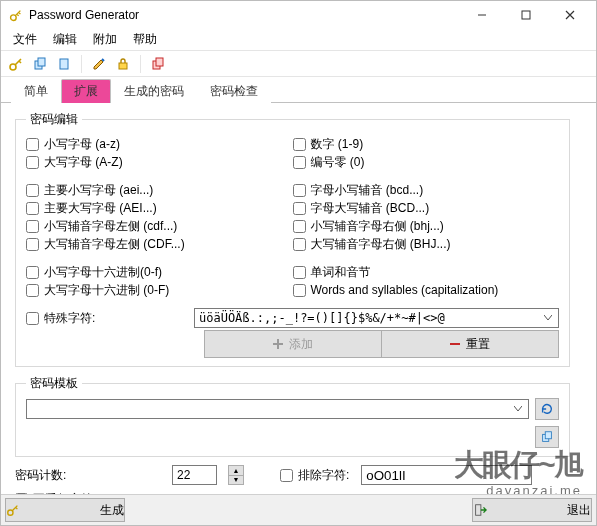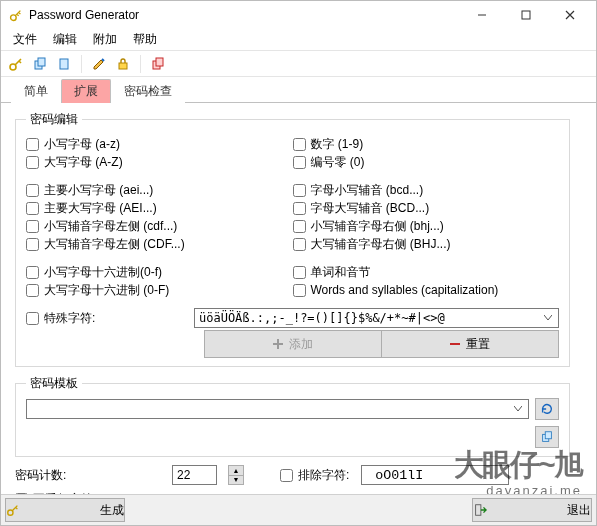--- a/index.html
+++ b/index.html
@@ -35,21 +35,21 @@
   .tabs {
     display:flex; align-items:flex-end; padding:0 10px; height:24px;
     border-bottom:1px solid #c0c0c0; margin-top:2px;
   }
   .tab {
     padding:3px 12px; border:1px solid transparent;
     border-bottom:none; position:relative; top:1px;
     cursor:pointer; color:#333; background:#fff;
   }
   .tab.active {
-    border-color:#c0c0c0; background:#fca5a5;
+    border-color:#c0c0c0; background:#ec4899;
     border-top-left-radius:2px; border-top-right-radius:2px;margin-top:10px;
   }
   .tab-content {
     padding:8px 14px 10px 14px;
   }
   fieldset.group {
     border:1px solid #d9d9d9; margin:0 12px 8px 0;
     padding:6px 10px 8px 10px;
   }
   fieldset.group > legend { padding:0 4px; }
@@ -105,22 +105,22 @@
   .spinner {
     width:16px; height:20px; display:flex; flex-direction:column;
     border:1px solid #adadad; margin-left:-1px;
   }
   .spinner div {
     flex:1; display:flex; align-items:center; justify-content:center;
     font-size:7px; background:#e1e1e1; cursor:pointer;
   }
   .spinner div:first-child { border-bottom:1px solid #adadad; }
   .exclude-input {
-    height:20px; border:1px solid #7a7a7a; padding:0 13px;
-    font-family:Liberation Mono, monospace; width:148px;
+    height:20px; border:1px solid #7a7a7a; padding:0 4px;
+    font-family:Liberation Sans, sans-serif; width:171px;
   }
   .bottom-bar {
     position:absolute; left:0; right:0; bottom:0;
     display:flex; border-top:1px solid #d0d0d0; background:#f0f0f0;
   }
   .bottom-btn {
     width:120px; height:24px; border:1px solid #adadad; margin:3px 4px;
     background:#e1e1e1; display:flex; align-items:center;
     justify-content:space-between; gap:6px; cursor:pointer;
   }
@@ -205,20 +205,21 @@
     <svg viewBox="0 0 16 16" width="16" height="16">
         <rect x="3" y="5" width="7" height="8" fill="#ffd2d2" stroke="#c62828"></rect>
         <rect x="6" y="2" width="7" height="8" fill="#ffd2d2" stroke="#c62828"></rect>
       </svg>
   </span>
 </div>
 
 <div class="tabs">
   <div class="tab">简单</div>
   <div class="tab active">扩展</div>
+  <div class="tab">生成的密码</div>
   <div class="tab">密码检查</div>
 </div>
 
 <div class="tab-content">
 
   <fieldset class="group">
     <legend>密码编辑</legend>
 
     <div class="row">
       <div class="col">

